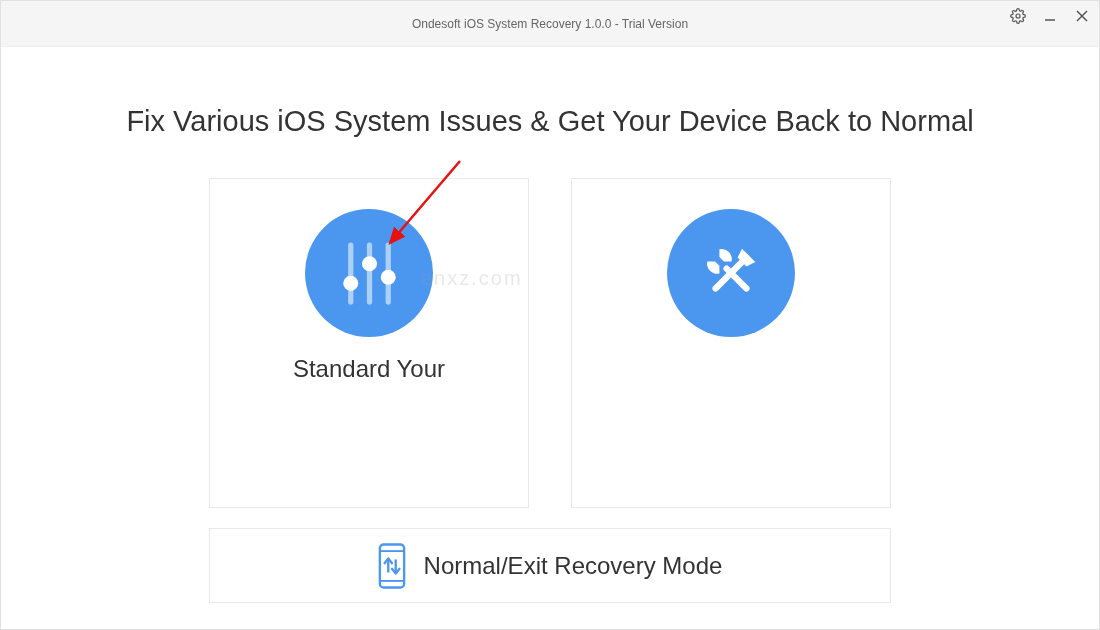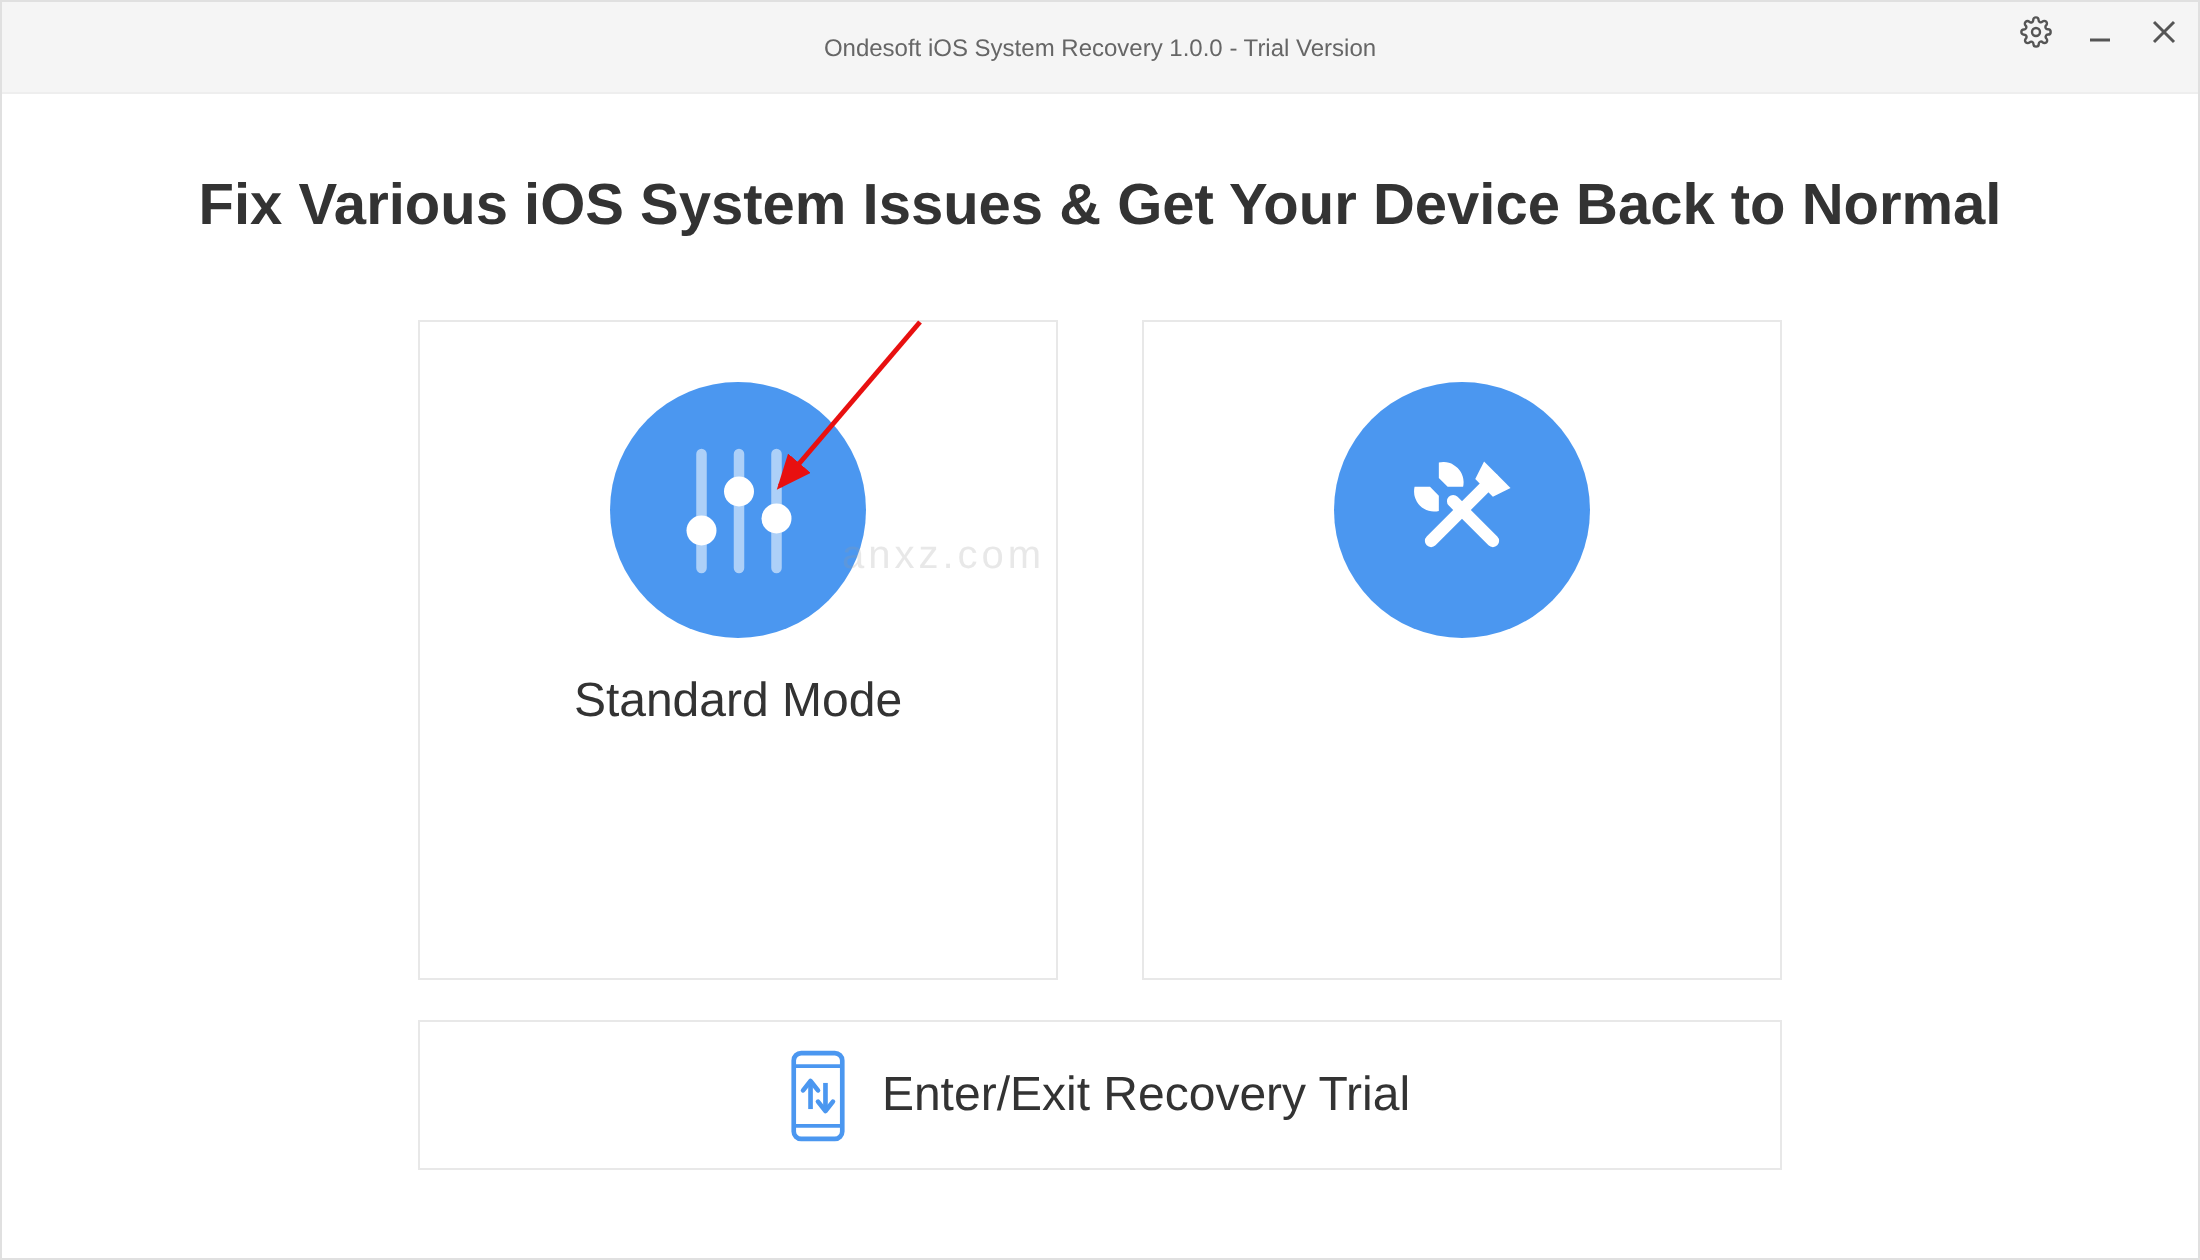--- a/index.html
+++ b/index.html
@@ -47,23 +47,23 @@
       cursor: pointer;
       color: #555555;
     }
     .main-content {
       padding: 30px 60px 20px 60px;
       text-align: center;
     }
     .page-title {
       font-size: 29px;
       color: #333333;
-      font-weight: 700;
+      font-weight: 400;
       margin-bottom: 40px;
-      margin-top: 10px;
+      margin-top: 28px;
     }
     .modes-container {
       display: flex;
       justify-content: center;
       gap: 42px;
       margin-bottom: 20px;
     }
     .mode-card {
       width: 320px;
       height: 330px;
@@ -178,21 +178,21 @@
       <div class="mode-icon-circle">
         <svg width="75" height="75" viewBox="0 0 100 100">
           <line x1="25" y1="12" x2="25" y2="88" stroke="#ffffff" stroke-width="7" stroke-opacity="0.55" stroke-linecap="round"></line>
           <line x1="50" y1="12" x2="50" y2="88" stroke="#ffffff" stroke-width="7" stroke-opacity="0.55" stroke-linecap="round"></line>
           <line x1="75" y1="12" x2="75" y2="88" stroke="#ffffff" stroke-width="7" stroke-opacity="0.55" stroke-linecap="round"></line>
           <circle cx="25" cy="63" r="10" fill="#ffffff"></circle>
           <circle cx="50" cy="37" r="10" fill="#ffffff"></circle>
           <circle cx="75" cy="55" r="10" fill="#ffffff"></circle>
         </svg>
       </div>
-      <div class="mode-label">Standard Mode</div>
+      <div class="mode-label">Standard Your</div>
     </div>
 
     <div class="mode-card">
       <div class="mode-icon-circle">
         <svg width="78" height="78" viewBox="0 0 100 100">
           <g transform="rotate(45 50 50)">
             <rect x="46" y="18" width="8" height="64" rx="4" fill="#ffffff"></rect>
             <path d="M 38 18 L 62 18 L 58 30 L 42 30 Z" fill="#ffffff"></path>
           </g>
           <g transform="rotate(-45 50 50)">
@@ -208,21 +208,21 @@
   <div class="recovery-bar">
     <svg class="phone-icon" width="30" height="50" viewBox="0 0 30 50">
       <rect x="2" y="2" width="26" height="46" rx="4" fill="none" stroke="#4b97f0" stroke-width="2.5"></rect>
       <line x1="2" y1="9" x2="28" y2="9" stroke="#4b97f0" stroke-width="2"></line>
       <line x1="2" y1="41" x2="28" y2="41" stroke="#4b97f0" stroke-width="2"></line>
       <line x1="11" y1="32" x2="11" y2="18" stroke="#4b97f0" stroke-width="2.5"></line>
       <polyline points="7,22 11,17 15,22" fill="none" stroke="#4b97f0" stroke-width="2.5" stroke-linecap="round" stroke-linejoin="round"></polyline>
       <line x1="19" y1="18" x2="19" y2="32" stroke="#4b97f0" stroke-width="2.5"></line>
       <polyline points="15,28 19,33 23,28" fill="none" stroke="#4b97f0" stroke-width="2.5" stroke-linecap="round" stroke-linejoin="round"></polyline>
     </svg>
-    <span class="recovery-label">Enter/Exit Recovery Trial</span>
+    <span class="recovery-label">Normal/Exit Recovery Mode</span>
   </div>
 </div>
 
 <svg class="arrow-annotation" width="120" height="120" viewBox="0 0 120 120">
   <defs>
     <marker id="arrowhead" markerWidth="8" markerHeight="8" refX="6" refY="3" orient="auto">
       <polygon points="0 0, 7 3, 0 6" fill="#e81010"></polygon>
     </marker>
   </defs>
   <line x1="110" y1="10" x2="40" y2="92" stroke="#e81010" stroke-width="2.5" marker-end="url(#arrowhead)"></line>

